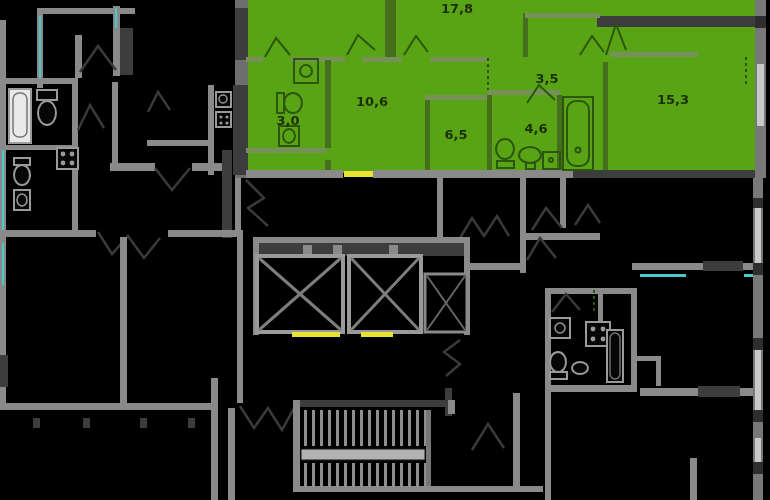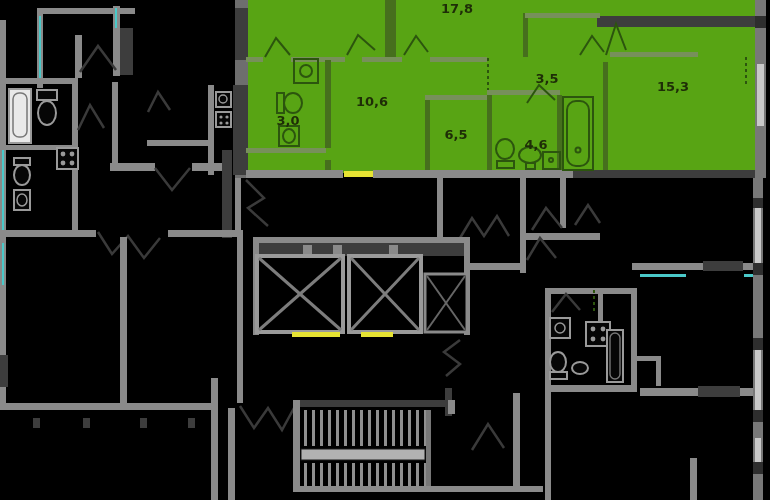--- a/index.html
+++ b/index.html
@@ -251,19 +251,19 @@
     <polyline class="gdoor" points="404,55 416,36 428,52"></polyline>
     <polyline class="gdoor" points="527,103 539,85 555,100"></polyline>
     <polyline class="gdoor" points="580,55 592,36 604,52"></polyline>
     <polyline class="gdoor" points="606,55 616,24 626,50"></polyline>
   </g>
 </svg>
 
 <div>
   <div class="room-label" style="left:457px;top:8px">17,8</div>
   <div class="room-label" style="left:547px;top:78px">3,5</div>
-  <div class="room-label" style="left:673px;top:86px">15,3</div>
+  <div class="room-label" style="left:673px;top:99px">15,3</div>
   <div class="room-label" style="left:288px;top:120px">3,0</div>
   <div class="room-label" style="left:372px;top:101px">10,6</div>
   <div class="room-label" style="left:456px;top:134px">6,5</div>
-  <div class="room-label" style="left:536px;top:144px">4,6</div>
+  <div class="room-label" style="left:536px;top:128px">4,6</div>
 </div>
 </div>
 
 </body></html>

